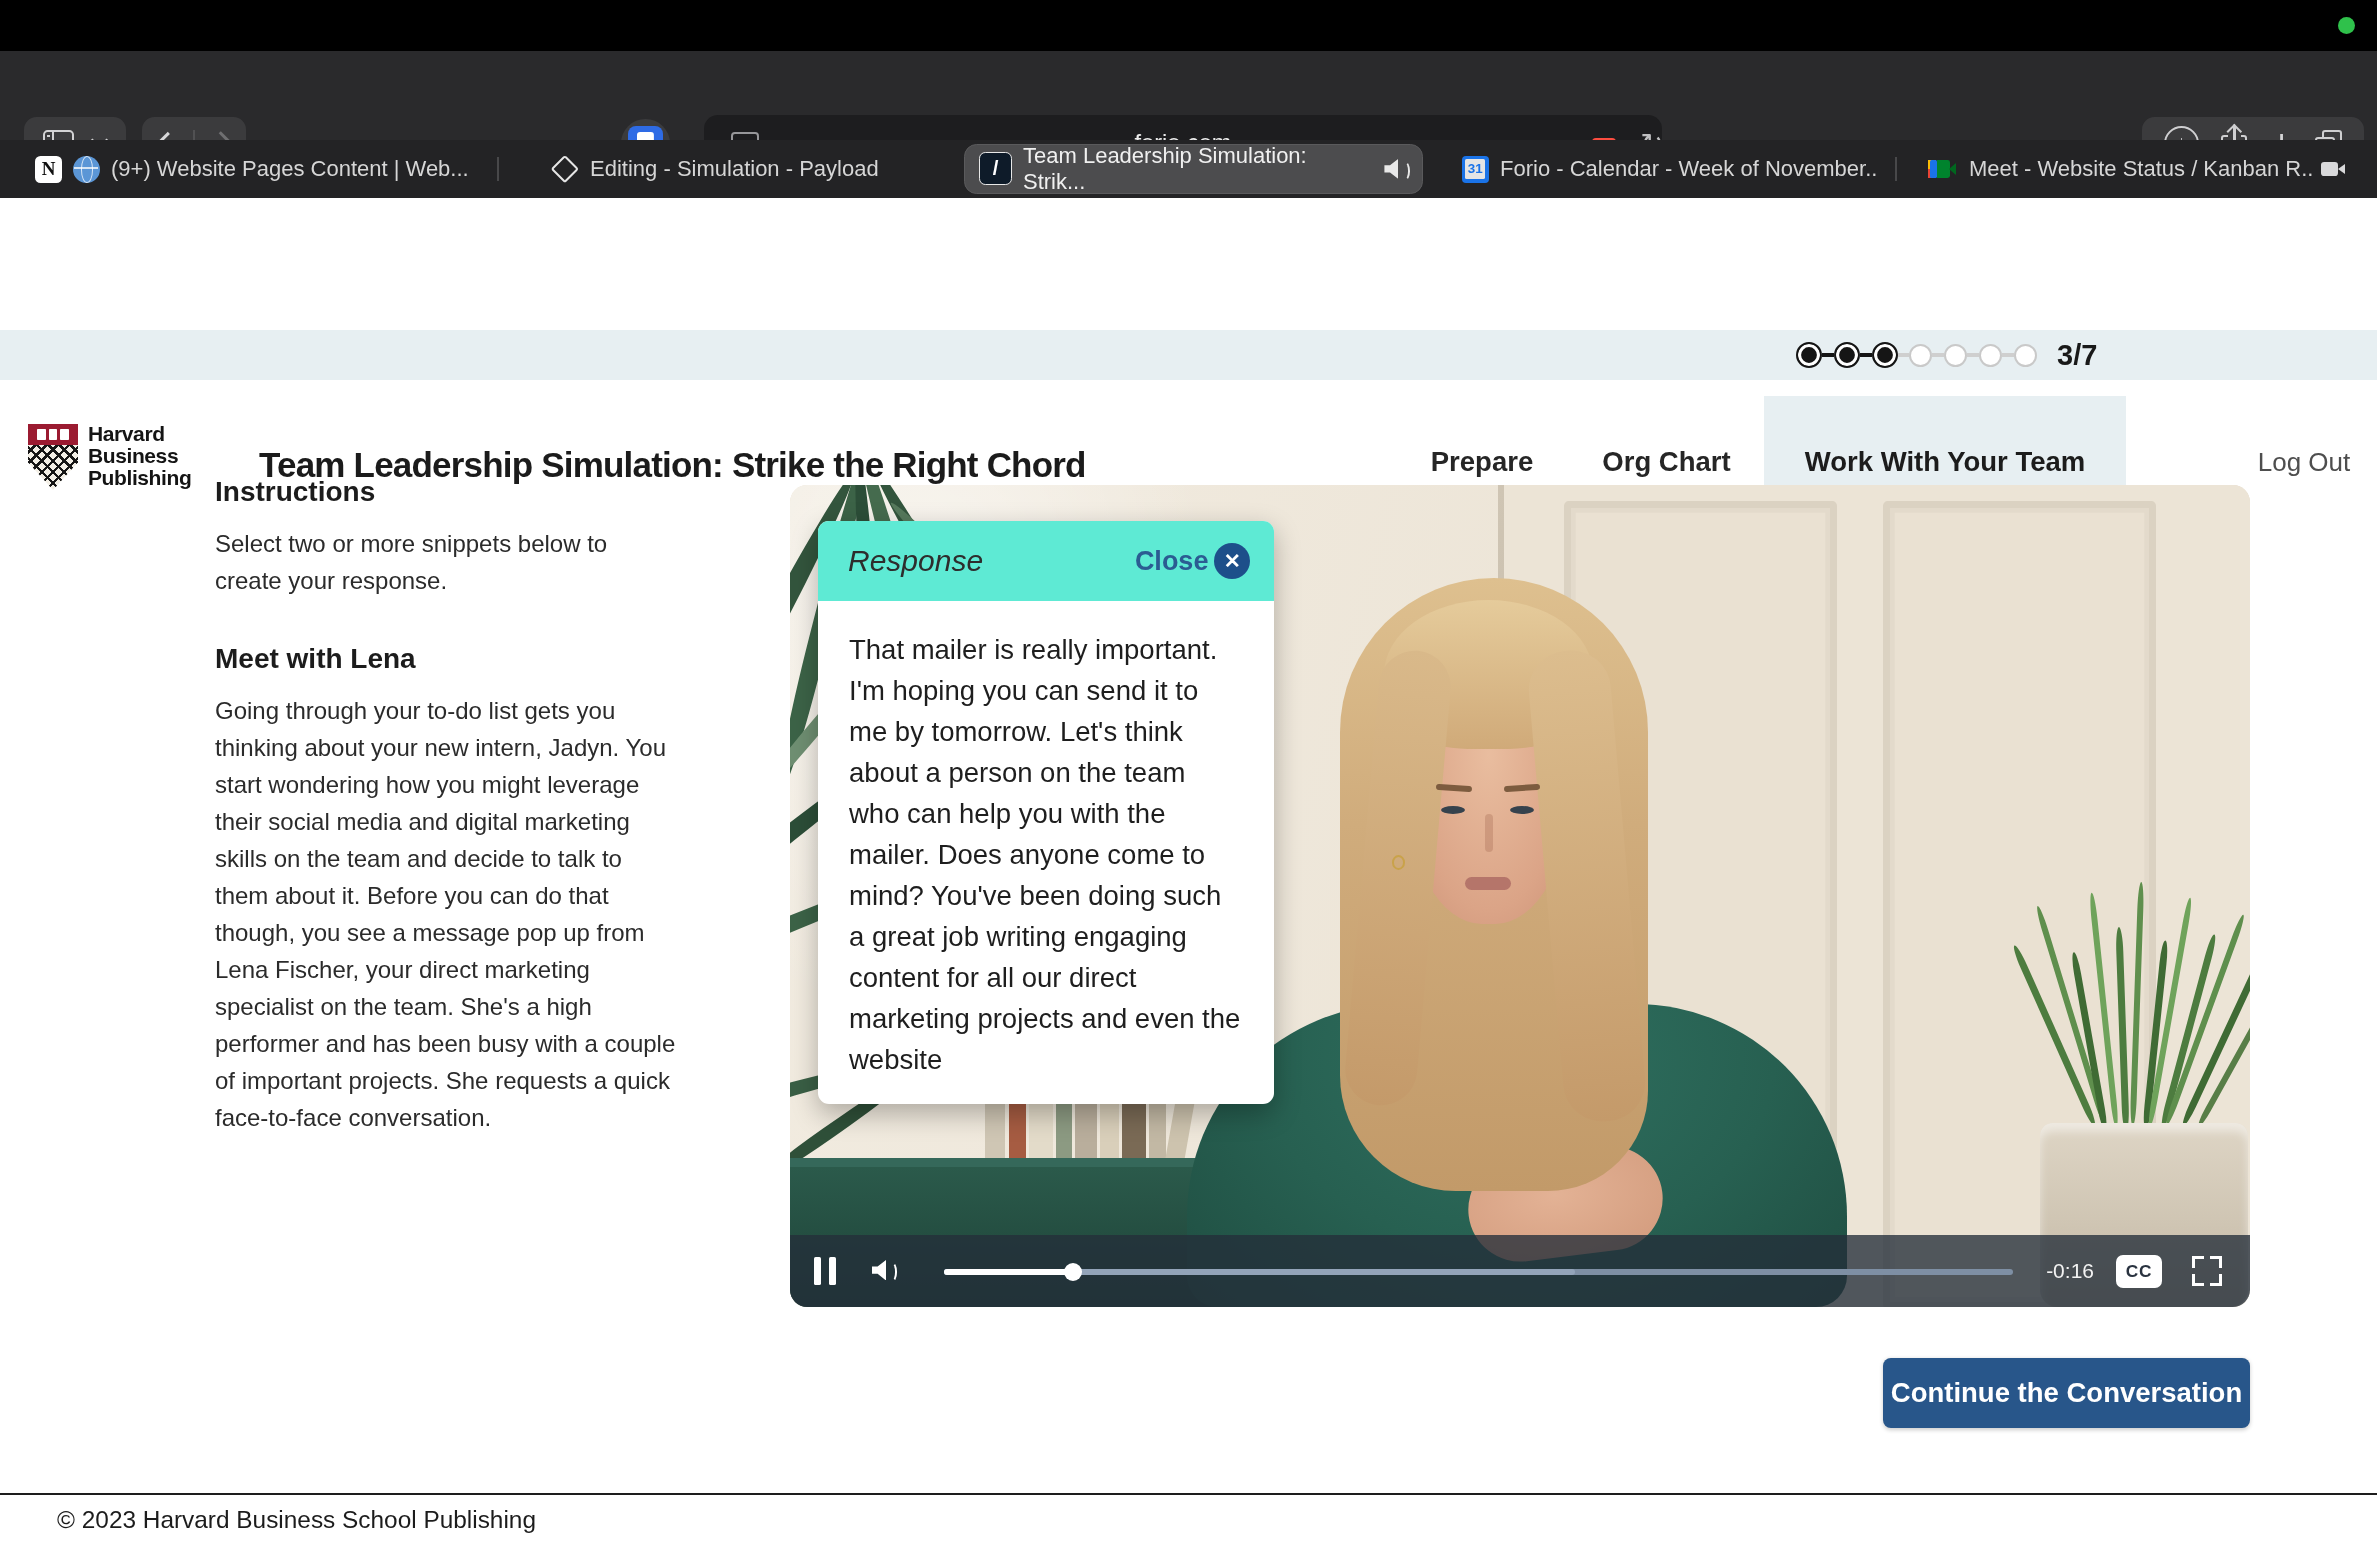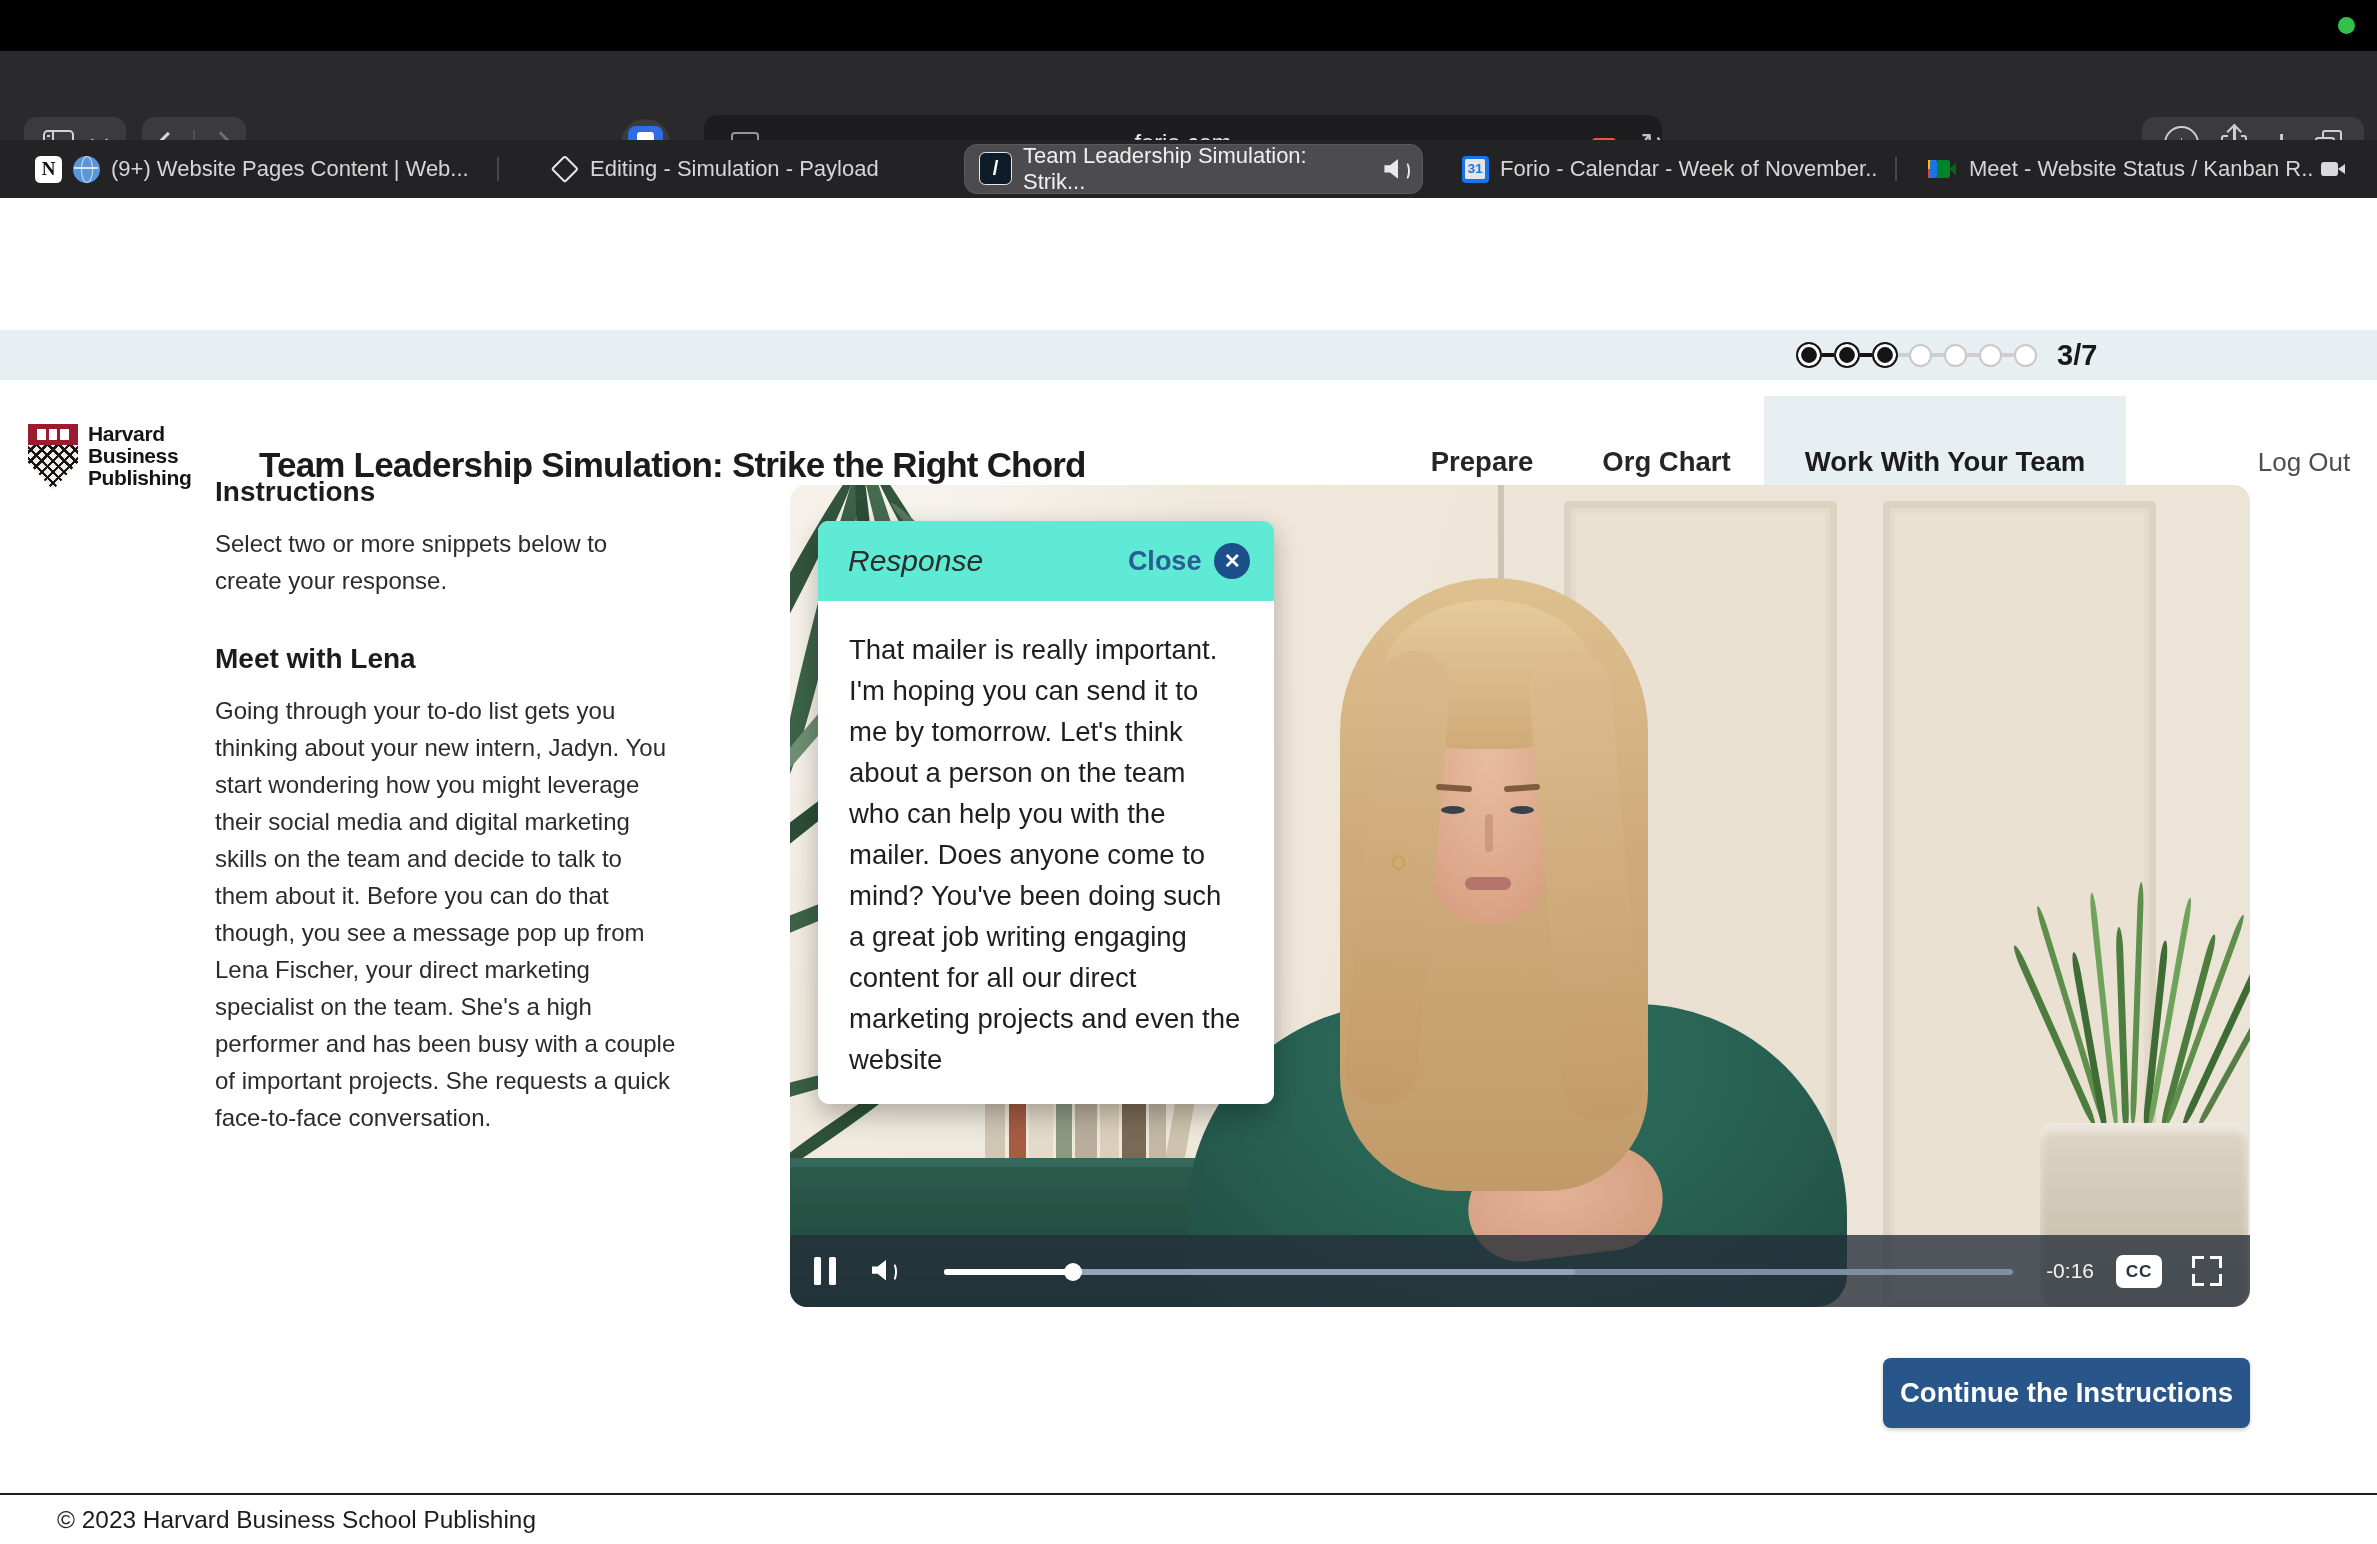--- a/index.html
+++ b/index.html
@@ -124,21 +124,21 @@
   .w-strand-r{position:absolute;left:756px;top:165px;width:82px;height:472px;background:linear-gradient(#dcbd8e,#c49a6a);border-radius:39px;transform:rotate(-5deg);}
   .w-brow{position:absolute;width:36px;height:5.5px;background:#7d5c3f;border-radius:3.1px;}
   .w-eye{position:absolute;width:23.6px;height:7.9px;background:#36424d;border-radius:50%;}
   .w-nose{position:absolute;left:695px;top:329px;width:7.9px;height:38px;background:rgba(160,100,75,.30);border-radius:4.7px;}
   .w-lips{position:absolute;left:675px;top:392px;width:46px;height:13.4px;background:#b5756a;border-radius:7.9px;}
   .w-earring{position:absolute;left:602px;top:370px;width:9.4px;height:11px;border:2.4px solid #c9a24a;border-radius:50%;}
 
   .popup{position:absolute;left:28px;top:36px;width:456px;height:583px;background:#fff;border-radius:11px;overflow:hidden;box-shadow:0 9.4px 27px rgba(0,0,0,.28);}
   .popup-head{height:80px;background:#5eead4;display:flex;align-items:center;justify-content:space-between;padding:0 23.6px 0 30px;}
   .popup-title{font-style:italic;font-size:30px;color:#2d2d2d;}
-  .closewrap{display:flex;align-items:center;gap:13px;}
+  .closewrap{display:flex;align-items:center;gap:6px;}
   .close-label{font-size:27px;font-weight:600;color:#2b5c92;}
   .close-circle{width:36px;height:36px;border-radius:50%;background:#1d4f8a;color:#fff;display:flex;align-items:center;justify-content:center;font-size:20.4px;font-weight:bold;}
   .popup-body{padding:28px 31px 0 31px;font-size:27.5px;line-height:41px;color:#1e1e1e;height:478px;overflow:hidden;}
 
   .v-controls{position:absolute;left:0;right:0;bottom:0;height:72px;background:rgba(36,46,58,.78);}
   .pausebar{position:absolute;top:22px;width:7px;height:28px;background:#fff;border-radius:1.6px;}
   .track{position:absolute;left:154px;top:34px;width:1069px;height:5.5px;background:#7e8fa4;border-radius:3.1px;}
   .trk-buf{position:absolute;left:0;top:0;height:5.5px;background:#93a4b9;border-radius:3.1px;}
   .trk-fill{position:absolute;left:0;top:0;height:5.5px;background:#fff;border-radius:3.1px;}
   .trk-handle{position:absolute;top:-6.3px;width:18px;height:18px;background:#fff;border-radius:50%;}
@@ -403,19 +403,19 @@
       <div class="ccbtn">CC</div>
       <div class="fsicon">
         <span class="fs-c" style="left:0;top:0;border-left:3.1px solid #fff;border-top:3.1px solid #fff;"></span>
         <span class="fs-c" style="right:0;top:0;border-right:3.1px solid #fff;border-top:3.1px solid #fff;"></span>
         <span class="fs-c" style="left:0;bottom:0;border-left:3.1px solid #fff;border-bottom:3.1px solid #fff;"></span>
         <span class="fs-c" style="right:0;bottom:0;border-right:3.1px solid #fff;border-bottom:3.1px solid #fff;"></span>
       </div>
     </div>
   </div>
 
-  <div class="cta">Continue the Instructions</div>
+  <div class="cta">Continue the Conversation</div>
 
   <div class="footer"></div>
   <div class="foot-l">© 2023 Harvard Business School Publishing</div>
 
 </div>
 
 
 </body></html>

